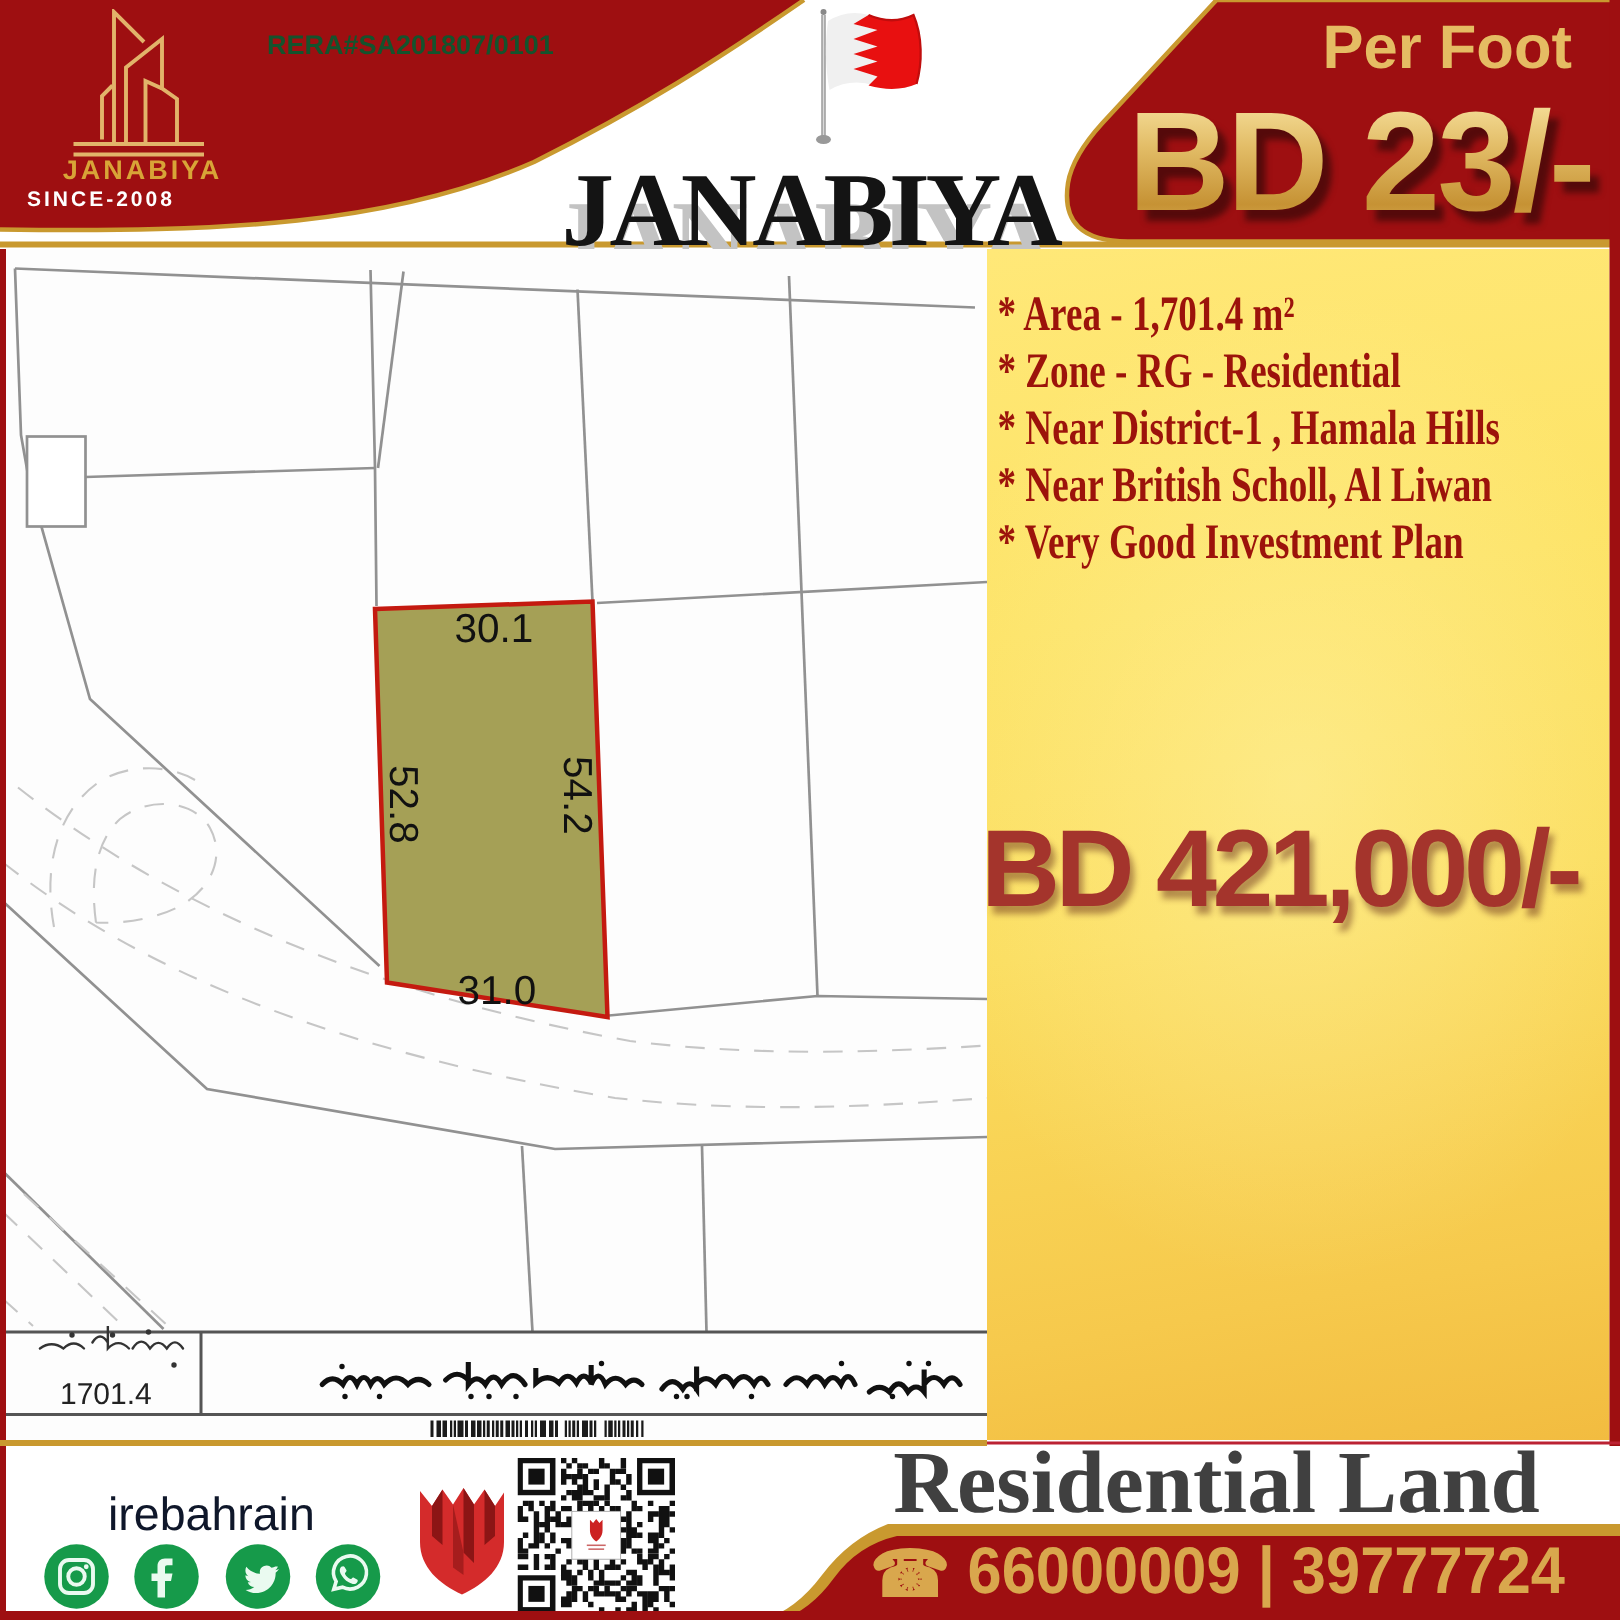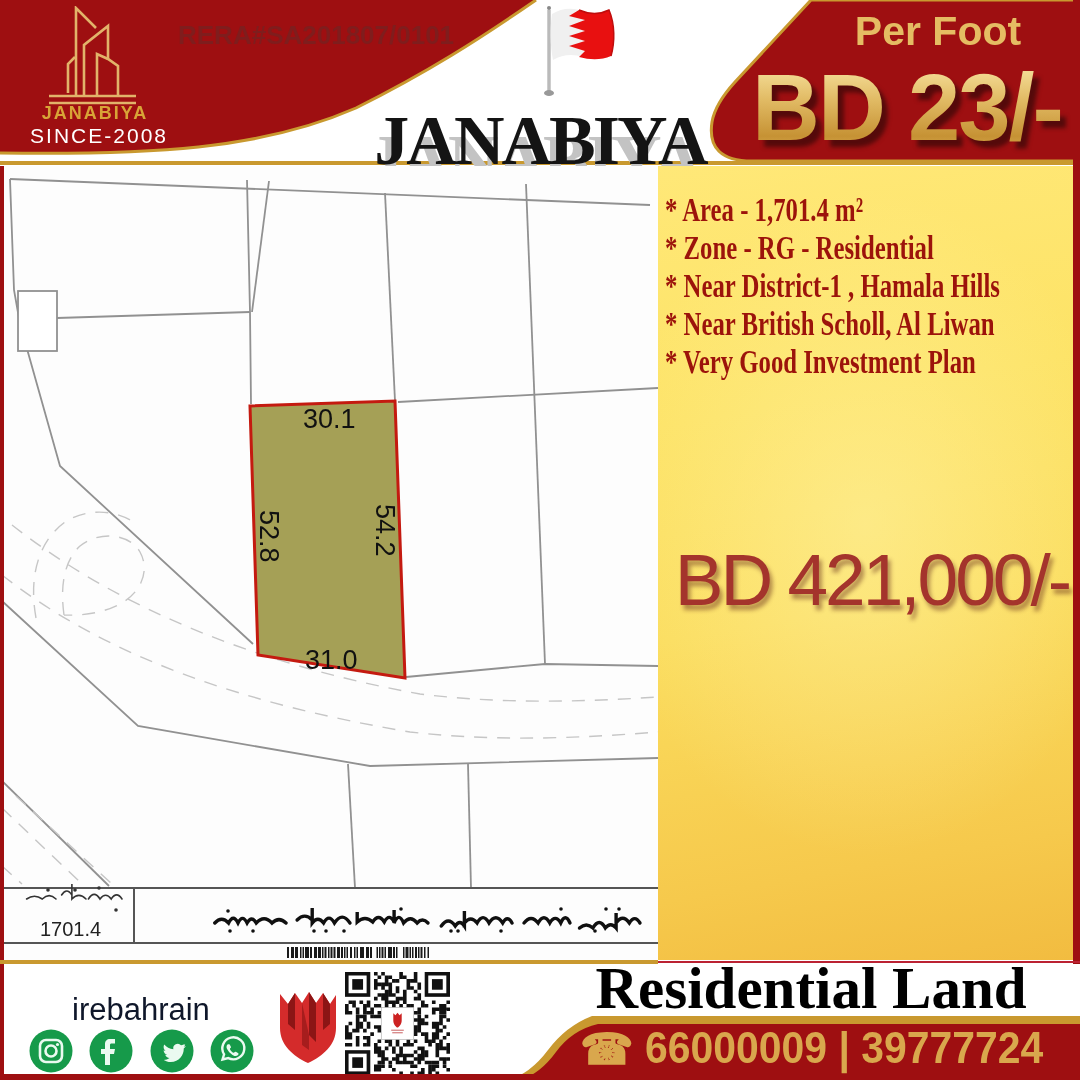--- a/index.html
+++ b/index.html
@@ -22,42 +22,42 @@
   <g stroke="#e2b36a" fill="none" stroke-width="2.6">
     <path d="M38,90 L38,2 L58,22"></path>
     <path d="M46,90 L46,39 L70,20 L70,54"></path>
     <path d="M59,90 L59,48 L70,53 L80,60 L80,89"></path>
     <path d="M30,87 L30,58 L37,51"></path>
     <path d="M11,90 L98,90"></path>
     <path d="M11,97 L98,97"></path>
   </g>
 </svg>
 <div class="abs" style="left:40px;top:103px;width:110px;text-align:center;color:#d8a437;font-weight:bold;font-size:18px;letter-spacing:2px;">JANABIYA</div>
-<div class="abs" style="left:18px;top:124px;width:150px;text-align:right;color:#ffffff;font-weight:normal;font-size:21px;letter-spacing:2px;">SINCE-2008</div>
-
-<div class="abs" style="left:178px;top:20px;color:#7f1d1d;font-weight:bold;font-size:26px;letter-spacing:0px;">RERA#SA201807/0101</div>
+<div class="abs" style="left:18px;top:124px;width:150px;text-align:left;color:#ffffff;font-weight:bold;font-size:14px;letter-spacing:2px;">SINCE-2008</div>
+
+<div class="abs" style="left:178px;top:20px;color:#14532d;font-weight:bold;font-size:18px;letter-spacing:0px;">RERA#SA201807/0101</div>
 
 <div class="abs" style="left:370px;top:106px;width:340px;text-align:center;
      font-family:'Liberation Serif',serif;font-weight:bold;font-size:70px;line-height:1;letter-spacing:-3px;
      color:#141414;text-shadow:-6px 19px 0 #c3c3c3;">JANABIYA</div>
 
 <svg class="abs" style="left:535px;top:2px;" width="90" height="100" viewBox="0 0 90 100">
   <line x1="14" y1="8" x2="14" y2="90" stroke="#9b9b9b" stroke-width="3"></line>
   <line x1="14" y1="8" x2="14" y2="90" stroke="#d9d9d9" stroke-width="1"></line>
   <circle cx="14" cy="6" r="2" fill="#888"></circle>
   <ellipse cx="14" cy="91" rx="5" ry="3" fill="#999"></ellipse>
   <path d="M17,12 Q30,4 44,8 Q60,15 74,8 C80,22 80,40 76,54 Q62,60 48,55 Q32,50 18,58 C15,42 15,26 17,12 Z" fill="#f0f0f0"></path>
   <path d="M44,8 L34,14 L50,18 L34,24 L50,29 L34,34 L50,39 L34,44 L50,49 L44,55 Q62,60 76,54 C80,40 80,22 74,8 Q60,15 44,8 Z" fill="#e81010"></path>
   <path d="M44,8 Q60,15 74,8 C80,22 80,40 76,54" fill="none" stroke="#c00d0d" stroke-width="1.5"></path>
 </svg>
 
 <svg class="abs" style="left:690px;top:0;" width="390" height="166" viewBox="0 0 390 166">
   <path d="M121,0 L390,0 L390,161 L62,161 Q16,161 22,122 Q25,104 45,82 Z" fill="#9e0f11" stroke="#c9992f" stroke-width="3"></path>
 </svg>
-<div class="abs" style="left:828px;top:8px;width:220px;text-align:center;color:#e5bc63;font-weight:bold;font-size:41px;">Per Foot</div>
+<div class="abs" style="left:828px;top:8px;width:220px;text-align:right;color:#e5bc63;font-weight:bold;font-size:41px;">Per Foot</div>
 <div class="abs" style="left:758px;top:68px;color:rgba(60,8,8,0.75);font-weight:bold;font-size:94px;line-height:1;letter-spacing:-2px;white-space:nowrap;filter:blur(2px);">BD 23/-</div>
 <div class="abs" style="left:752px;top:61px;font-weight:bold;font-size:94px;line-height:1;letter-spacing:-2px;white-space:nowrap;background:linear-gradient(180deg,#f6e09c 5%,#e2bc66 40%,#c69234 80%,#d9ae54 100%);-webkit-background-clip:text;color:transparent;text-align:center;">BD 23/-</div>
 
 <svg class="abs" style="left:0;top:166px;" width="658" height="794" viewBox="0 0 658 794">
   <rect x="0" y="0" width="658" height="794" fill="#fdfdfd"></rect>
   <g stroke="#919191" stroke-width="1.8" fill="none">
 
     <path d="M10,13 L650,39"></path>
     <path d="M10,13 L14,124 L20,158 L60,300 L253,478"></path>
 
@@ -142,22 +142,22 @@
 <div class="abs" style="left:658px;top:166px;width:415px;height:794px;
      background:radial-gradient(ellipse 90% 60% at 50% 45%, rgba(255,244,170,0.5) 0%, rgba(255,244,170,0) 70%),linear-gradient(170deg,#ffe878 0%,#fde366 30%,#fbdd5e 55%,#f6c94c 85%,#f2bc40 100%);"></div>
 <div class="abs" style="left:665px;top:191px;width:545px;font-family:'Liberation Serif',serif;
      font-weight:bold;color:#9c130b;font-size:33px;line-height:38px;transform:scaleX(0.75);transform-origin:top left;">
   * Area - 1,701.4 m²<br>
   * Zone - RG - Residential<br>
   * Near District-1 , Hamala Hills<br>
   * Near British Scholl, Al Liwan<br>
   * Very Good Investment Plan
 </div>
-<div class="abs" style="left:654px;top:538px;width:415px;text-align:right;color:#a4342c;white-space:nowrap;
-     font-weight:normal;font-size:73px;letter-spacing:-3px;text-shadow:3px 5px 4px rgba(90,30,20,0.45);">BD 421,000/-</div>
+<div class="abs" style="left:654px;top:538px;width:415px;text-align:left;color:#a4342c;white-space:nowrap;
+     font-weight:bold;font-size:73px;letter-spacing:-3px;text-shadow:3px 5px 4px rgba(90,30,20,0.45);">BD 421,000/-</div>
 
 <div class="abs" style="left:1073px;top:0px;width:7px;height:1080px;background:#9e0f11;"></div>
 <div class="abs" style="left:0;top:166px;width:4px;height:914px;background:#9e0f11;"></div>
 
 <div class="abs" style="left:0;top:960px;width:658px;height:4px;background:#c9992f;"></div>
 <div class="abs" style="left:658px;top:961px;width:422px;height:2px;background:#b23;"></div>
 <div class="abs" style="left:4px;top:964px;width:1076px;height:110px;background:#fff;"></div>
 
 <div class="abs" style="left:72px;top:992px;font-size:31px;color:#0f172a;">irebahrain</div>
 
@@ -205,21 +205,21 @@
     <rect x="3.4" y="79.3" width="17.2" height="17.2" fill="#fff"></rect>
     <rect x="6.9" y="82.8" width="10.3" height="10.3" fill="#111"></rect>
     <rect x="34.5" y="34.5" width="31.0" height="31.0" fill="#fff" stroke="#999" stroke-width="0.5"></rect>
     <path d="M46,40 L48,42 L50,39.5 L52,42 L54,40 L54,47 C54,51 51,53.5 50,54 C49,53.5 46,51 46,47 Z" fill="#c22"></path>
     <rect x="44" y="56" width="12" height="1" fill="#c66"></rect>
     <rect x="45" y="58.5" width="10" height="1" fill="#c66"></rect>
   </g>
 </svg>
 
 <div class="abs" style="left:561px;top:954px;width:500px;text-align:center;font-family:'Liberation Serif',serif;
-     font-weight:bold;font-size:59px;color:#000000;">Residential Land</div>
+     font-weight:bold;font-size:59px;color:#404040;">Residential Land</div>
 
 <svg class="abs" style="left:490px;top:1008px;" width="590" height="72" viewBox="0 0 590 72">
   <path d="M590,72 L18,72 Q40,66 58,42 Q76,18 102,8 L590,8 Z" fill="#c9992f"></path>
   <path d="M590,72 L30,72 Q50,66 66,44 Q82,22 108,16 L590,16 Z" fill="#9e0f11"></path>
 </svg>
 <div class="abs" style="left:580px;top:1024px;color:#d9a74d;font-weight:bold;font-size:43px;">☎</div>
 <div class="abs" style="left:645px;top:1023px;width:440px;color:#d9a74d;font-weight:bold;font-size:44px;letter-spacing:0px;white-space:nowrap;transform:scaleX(0.93);transform-origin:left;">66000009 | 39777724</div>
 
 <div class="abs" style="left:0;top:1074px;width:1080px;height:6px;background:#9e0f11;"></div>
 

